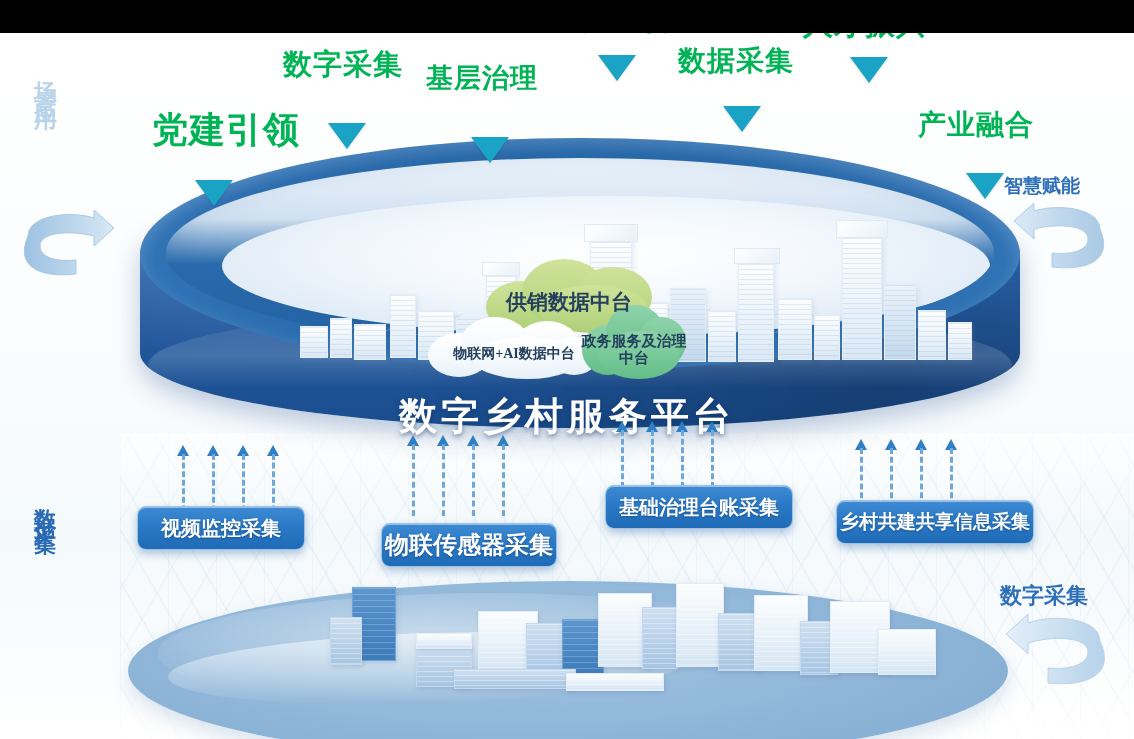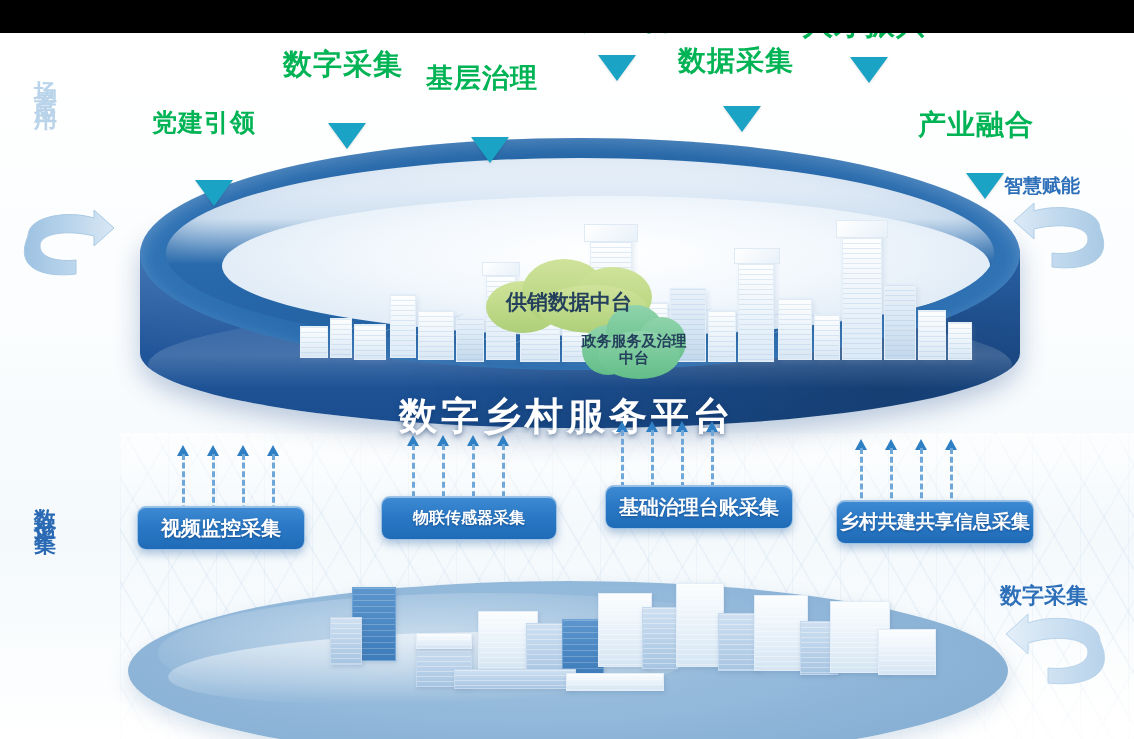--- a/index.html
+++ b/index.html
@@ -211,32 +211,40 @@
     </div>
 
     <div class="cloud cloud-green" style="left:480px;top:222px;width:178px;height:80px;font-size:21px;">
       <span class="lobe" style="left:6px;top:26px;width:74px;height:52px;"></span>
       <span class="lobe" style="left:42px;top:4px;width:84px;height:66px;"></span>
       <span class="lobe" style="left:94px;top:12px;width:78px;height:60px;"></span>
       <span class="lobe" style="left:58px;top:30px;width:110px;height:48px;"></span>
       <span class="txt">供销数据中台</span>
     </div>
 
+    <div class="cloud cloud-white" style="left:426px;top:278px;width:176px;height:70px;font-size:14px;">
+      <span class="lobe" style="left:2px;top:22px;width:62px;height:44px;"></span>
+      <span class="lobe" style="left:34px;top:6px;width:70px;height:54px;"></span>
+      <span class="lobe" style="left:88px;top:10px;width:66px;height:52px;"></span>
+      <span class="lobe" style="left:46px;top:26px;width:110px;height:42px;"></span>
+      <span class="lobe" style="left:124px;top:26px;width:48px;height:38px;"></span>
+      <span class="txt">物联网+AI数据中台</span>
+    </div>
 
     <div class="cloud cloud-teal" style="left:580px;top:268px;width:108px;height:82px;font-size:15px;">
       <span class="lobe" style="left:2px;top:24px;width:52px;height:50px;"></span>
       <span class="lobe" style="left:26px;top:4px;width:58px;height:54px;"></span>
       <span class="lobe" style="left:58px;top:16px;width:48px;height:50px;"></span>
       <span class="lobe" style="left:18px;top:30px;width:82px;height:48px;"></span>
       <span class="txt">政务服务及治理中台</span>
     </div>
 
     <div class="platform-title" style="top:358px;">数字乡村服务平台</div>
 
-    <div class="scene-label" style="left:152px;top:73px;font-size:25px;">党建引领</div>
+    <div class="scene-label" style="left:152px;top:73px;font-size:36px;">党建引领</div>
     <div class="tri" style="left:195px;top:147px;"></div>
 
     <div class="scene-label" style="left:283px;top:12px;font-size:29px;">数字采集</div>
     <div class="tri" style="left:328px;top:90px;"></div>
 
     <div class="scene-label" style="left:426px;top:27px;font-size:27px;">基层治理</div>
     <div class="tri" style="left:471px;top:104px;"></div>
 
     <div class="scene-label" style="left:551px;top:-34px;font-size:30px;">民声民情</div>
     <div class="tri" style="left:598px;top:22px;"></div>
@@ -352,21 +360,21 @@
         <div class="stem"></div>
       </div>
     <div class="uparrow" style="left:948px;top:406px;height:68px;">
         <div class="head"></div>
         <div class="stem"></div>
       </div>
 
     <div class="badge" style="left:137px;top:473px;width:166px;height:42px;font-size:20px;">
       <span>视频监控采集</span>
     </div>
-    <div class="badge" style="left:381px;top:463px;width:174px;height:42px;font-size:16px;text-align:center;">
+    <div class="badge" style="left:381px;top:490px;width:174px;height:42px;font-size:24px;text-align:center;">
       <span>物联传感器采集</span>
     </div>
     <div class="badge" style="left:605px;top:452px;width:186px;height:42px;font-size:20px;">
       <span>基础治理台账采集</span>
     </div>
     <div class="badge" style="left:836px;top:467px;width:196px;height:42px;font-size:19px;">
       <span>乡村共建共享信息采集</span>
     </div>
 
     <div class="bdisc"></div>

